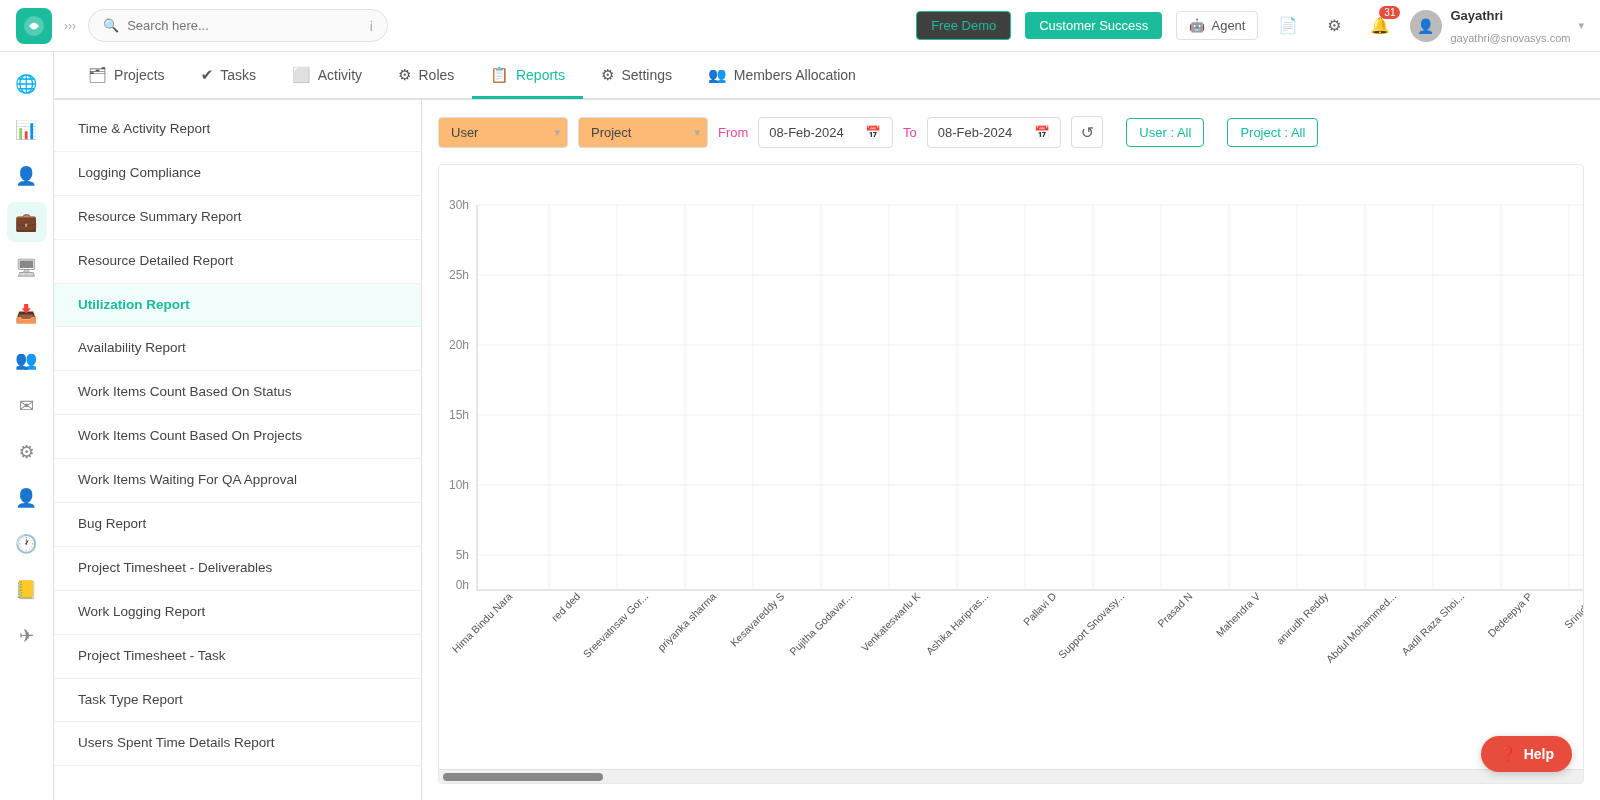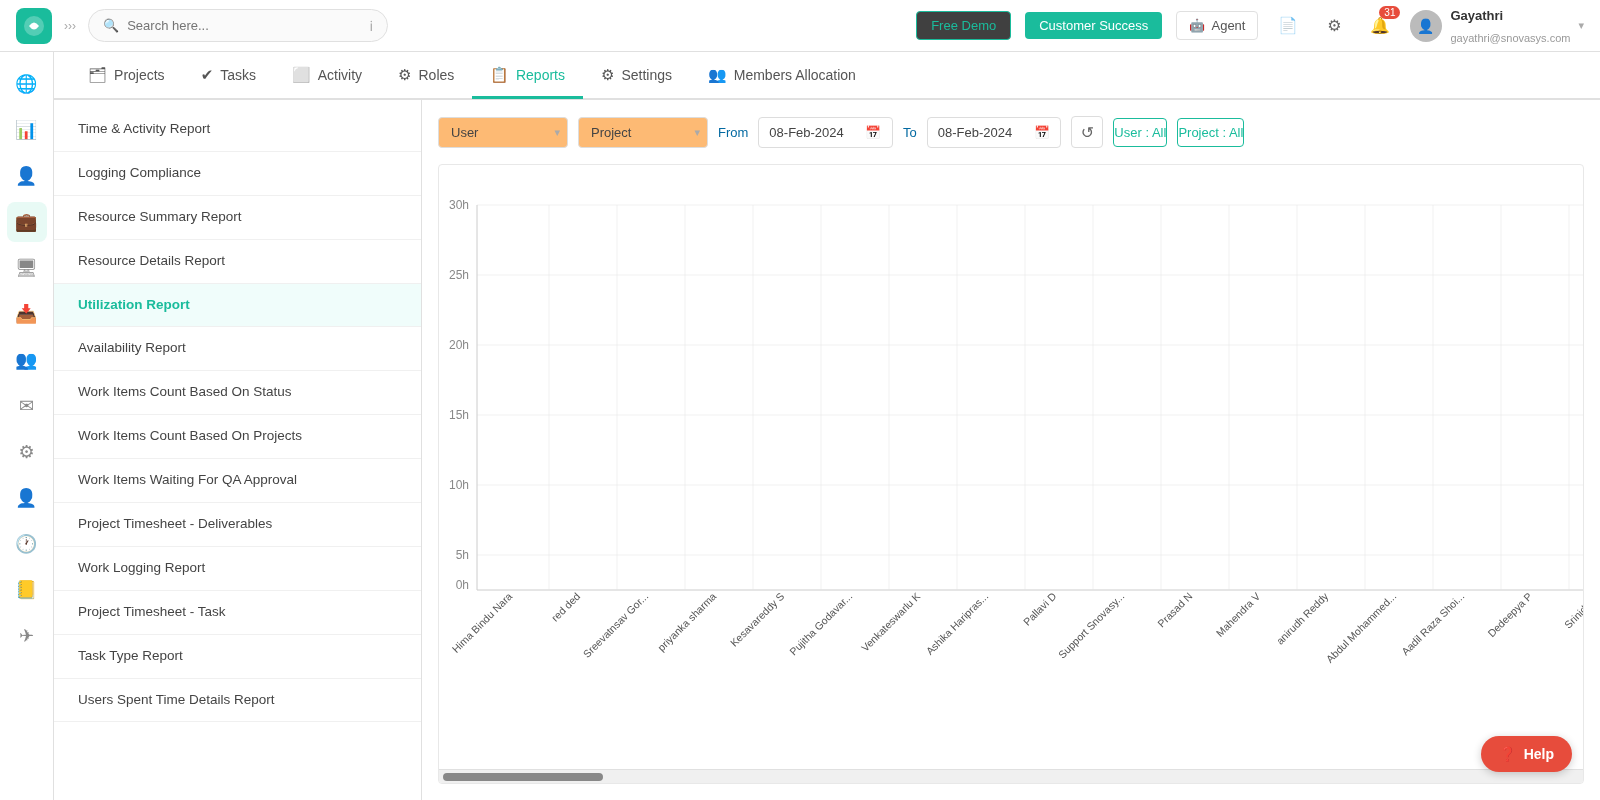--- a/index.html
+++ b/index.html
@@ -168,35 +168,35 @@
       appearance: none; position: relative;
       min-width: 130px;
     }
     .select-wrapper {
       position: relative; display: inline-block;
     }
     .select-arrow {
       position: absolute; right: 8px; top: 50%; transform: translateY(-50%);
       color: #aaa; font-size: 11px; pointer-events: none;
     }
-    .date-label { color: #0369a1; font-size: 13px; }
+    .date-label { color: #ec4899; font-size: 13px; }
     .date-input-wrap {
       display: flex; align-items: center; gap: 22px;
       border: 1px solid #ddd; border-radius: 4px;
       padding: 7px 10px; background: #fff; cursor: pointer;
     }
     .date-input-wrap span { font-size: 13px; color: #444; }
     .date-icon { color: #aaa; font-size: 14px; }
     .reset-btn {
       width: 32px; height: 32px; display: flex; align-items: center; justify-content: center;
       border: 1px solid #ddd; border-radius: 4px; cursor: pointer; color: #666; font-size: 16px; background: #fff;
     }
     .filter-tag {
-      border: 1px solid #1abc9c; border-radius: 4px; padding: 6px 0;
-      font-size: 13px; color: #1abc9c; background: #fff;
+      border: 1px solid #1abc9c; border-radius: 4px; padding: 6px 12px;
+      font-size: 13px; color: #1abc9c; background: #fff; margin-left: 13px;
     }
 
     
     .chart-area {
       flex: 1;
       border: 1px solid #e8e8e8;
       border-radius: 4px;
       overflow: hidden;
       position: relative;
       display: flex;
@@ -316,26 +316,27 @@
         <span>Members Allocation</span>
       </div>
     </div>
 
     <div class="reports-layout">
 
       <div class="reports-sidebar">
         <div class="report-item">Time &amp; Activity Report</div>
         <div class="report-item">Logging Compliance</div>
         <div class="report-item">Resource Summary Report</div>
-        <div class="report-item">Resource Details Report</div>
+        <div class="report-item">Resource Detailed Report</div>
         <div class="report-item active">Utilization Report</div>
         <div class="report-item">Availability Report</div>
         <div class="report-item">Work Items Count Based On Status</div>
         <div class="report-item">Work Items Count Based On Projects</div>
         <div class="report-item">Work Items Waiting For QA Approval</div>
+        <div class="report-item">Bug Report</div>
         <div class="report-item">Project Timesheet - Deliverables</div>
         <div class="report-item">Work Logging Report</div>
         <div class="report-item">Project Timesheet - Task</div>
         <div class="report-item">Task Type Report</div>
         <div class="report-item">Users Spent Time Details Report</div>
 
       </div>
 
       <div class="reports-main">
 

